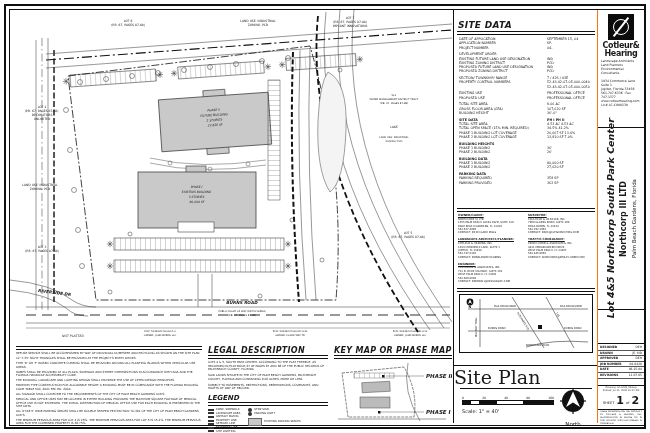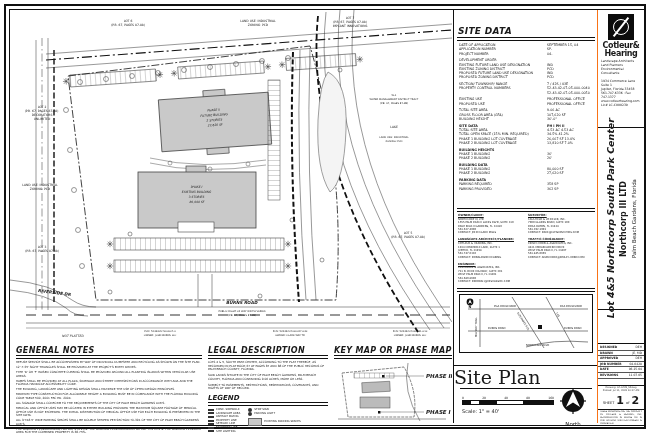--- a/index.html
+++ b/index.html
@@ -262,21 +262,20 @@
         <tspan x="280" y="322">PCN: 52434207000027-040</tspan><tspan x="280" y="325.5">OWNER: CLARK WAY TR</tspan>
       </text>
       <text class="t2" text-anchor="middle">
         <tspan x="400" y="322">PCN: 52434207000031-010</tspan><tspan x="400" y="325.5">OWNER: JOHN BURNS LLC</tspan>
       </text>
     </svg>
 
     <div class="notplatted" style="left:52px;top:324px;">NOT PLATTED</div>
 
     <div class="bpanel" style="left:6px;top:336px;width:186px;">
-      <div class="bp-h">GENERAL NOTES</div>
       <div class="bp-rule"></div>
       <div>
 
       <div class="note">REFUSE SERVICE SHALL BE ACCOMPLISHED BY WAY OF INDIVIDUAL DUMPSTER AND RECYCLING AS SHOWN ON THE SITE PLAN.</div>
           <div class="note">12' X 35' SIGHT TRIANGLES SHALL BE PROVIDED AT THE PROJECT'S ENTRY DRIVES.</div>
           <div class="note">TYPE 'D' OR 'F' RAISED CONCRETE CURBING SHALL BE PROVIDED AROUND ALL PLANTING ISLANDS WITHIN VEHICULAR USE AREAS.</div>
           <div class="note">RAMPS SHALL BE PROVIDED AT ALL PLAZA, SIDEWALK AND STREET INTERSECTIONS IN ACCORDANCE WITH ADA AND THE FLORIDA HANDICAP ACCESSIBILITY CODE.</div>
           <div class="note">THE BUILDING, LANDSCAPE AND LIGHTING DESIGN SHALL MAXIMIZE THE USE OF CPTED DESIGN PRINCIPLES.</div>
           <div class="note">MINIMUM TYPE CONSTRUCTION FOR ALLOWABLE HEIGHT A BUILDING MUST BE IN COMPLIANCE WITH THE FLORIDA BUILDING CODE TABLE 500, 2001 FBC ED. 2004.</div>
           <div class="note">ALL SIGNAGE SHALL CONFORM TO THE REQUIREMENTS OF THE CITY OF PALM BEACH GARDENS LDR'S.</div>
@@ -365,21 +364,21 @@
           <div class="lg-item" style="margin-top:2px;">
             <span class="lg-swatch"></span>
             <span>EXISTING PARKING SPACES</span>
           </div>
         </div>
       </div>
     </div>
 
     <div class="rcol">
 
-      <div style="position:absolute;top:14px;left:0;width:144px;">
+      <div style="position:absolute;top:8px;left:0;width:144px;">
         <div class="panel-h">SITE DATA</div>
         <div class="rule2"></div>
         <div style="margin-top:2px;">
 
         <div class="sd-row">
             <span class="l">DATE OF APPLICATION</span>
             <span class="v">SEPTEMBER 15, 04</span>
           </div>
             <div class="sd-row">
             <span class="l">APPLICATION NUMBER</span>

